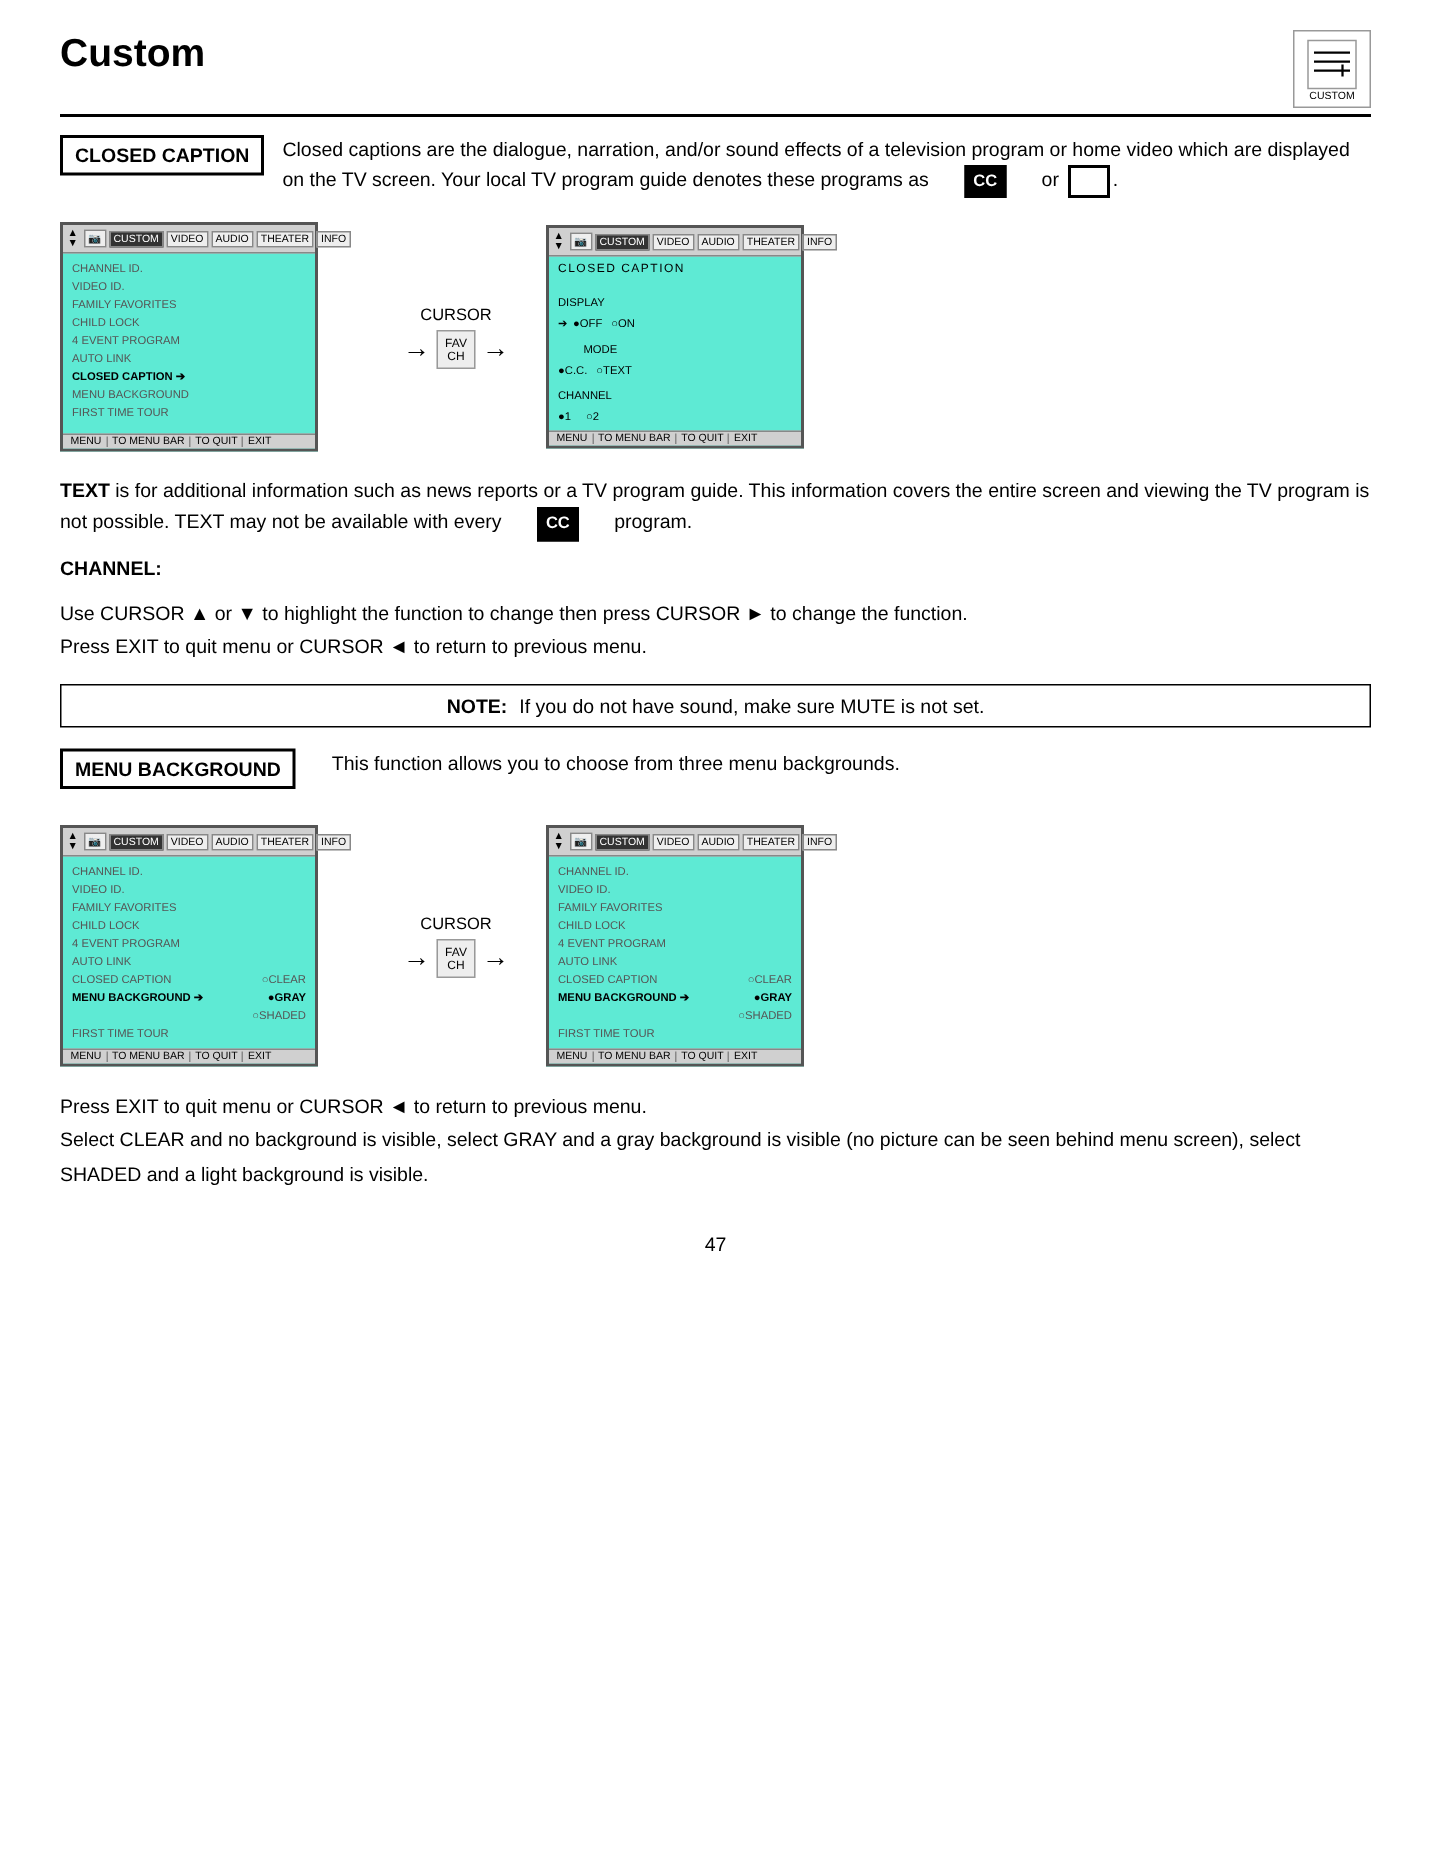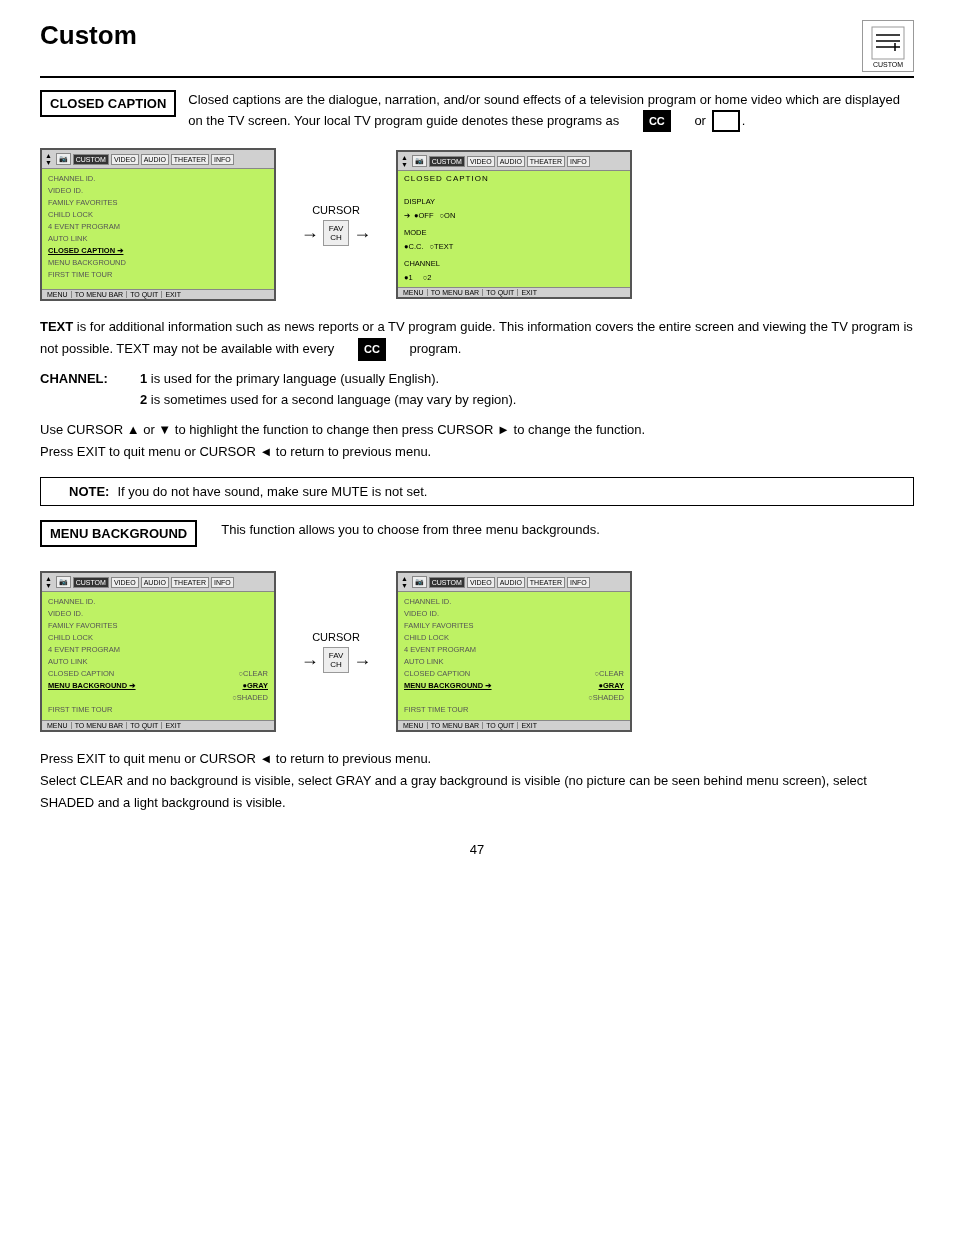--- a/index.html
+++ b/index.html
@@ -73,22 +73,22 @@
     .diagram-container {
       position: relative;
       display: flex;
       flex-direction: column;
       align-items: center;
     }
 
     
     .tv-screen {
       border: 2px solid #555;
-      width: 236px;
-      background: #bef264;
+      width: 172px;
+      background: #5eead4;
       font-size: 8px;
     }
     .tv-menu-bar {
       background: #d0d0d0;
       border-bottom: 1px solid #888;
       display: flex;
       align-items: center;
       padding: 2px 3px;
       gap: 2px;
     }
@@ -107,21 +107,20 @@
       min-height: 120px;
     }
     .tv-menu-item {
       font-size: 7.5px;
       line-height: 1.6;
       color: #555;
     }
     .tv-menu-item.bold {
       font-weight: bold;
       color: #000;
-      text-decoration: underline;
     }
     .tv-bottom-bar {
       background: #d0d0d0;
       border-top: 1px solid #888;
       display: flex;
       font-size: 7px;
       padding: 1px 2px;
     }
     .tv-bottom-btn {
       padding: 0 3px;
@@ -129,20 +128,21 @@
     }
     .tv-bottom-btn:last-child { border-right: none; }
 
     
     .cursor-area {
       display: flex;
       flex-direction: column;
       align-items: center;
       justify-content: center;
       min-width: 80px;
+      margin-left: 32px;
     }
     .cursor-label {
       font-size: 11px;
       margin-bottom: 4px;
     }
     .cursor-arrow-row {
       display: flex;
       align-items: center;
       gap: 4px;
     }
@@ -198,20 +198,21 @@
 
     
     .note-box {
       border: 1px solid #000;
       padding: 6px 28px;
       margin: 14px 0;
       display: flex;
       align-items: flex-start;
       gap: 8px;
       font-size: 13px;
+      justify-content: center;
     }
     .note-label { font-weight: bold; flex-shrink: 0; }
 
     
     .cursor-instruction {
       font-size: 13px;
       line-height: 1.7;
       margin: 6px 0;
     }
 
@@ -342,21 +343,21 @@
         <div class="cc-menu-title">CLOSED CAPTION</div>
         <div style="height:8px;"></div>
         <div class="cc-menu-row">
           <span style="min-width:50px;">DISPLAY</span>
         </div>
         <div class="cc-menu-row">
           <span style="min-width:10px;">➔</span>
           <span style="margin-right:6px;">●OFF</span>
           <span>○ON</span>
         </div>
-        <div class="cc-menu-row" style="margin-top:4px;">
+        <div class="cc-menu-row" style="margin-top:4px;margin-left:17px;">
           <span style="min-width:50px;">MODE</span>
         </div>
         <div class="cc-menu-row">
           <span style="margin-right:6px;">●C.C.</span>
           <span>○TEXT</span>
         </div>
         <div class="cc-menu-row" style="margin-top:4px;">
           <span style="min-width:50px;">CHANNEL</span>
         </div>
         <div class="cc-menu-row">
@@ -380,24 +381,20 @@
   <div class="desc-row">
     <div class="desc-content">
       <div>
         <b>TEXT</b><span> is for additional information such as news reports or a TV program guide.  This information covers the entire screen and viewing the TV program is not possible.  TEXT may not be available with every </span><span class="cc-icon">CC</span><span> program.</span>
       </div>
     </div>
   </div>
 
   <div class="desc-row">
     <span class="desc-label">CHANNEL:</span>
-    <div class="desc-content">
-      <div><b>1</b><span> is used for the primary language (usually English).</span></div>
-      <div><b>2</b><span> is sometimes used for a second language (may vary by region).</span></div>
-    </div>
   </div>
 
 </div>
 
 <div class="cursor-instruction">
   <div>Use CURSOR ▲ or ▼ to highlight the function to change then press CURSOR ► to change the function.</div>
   <div>Press EXIT to quit menu or CURSOR ◄ to return to previous menu.</div>
 </div>
 
 <div class="note-box">

